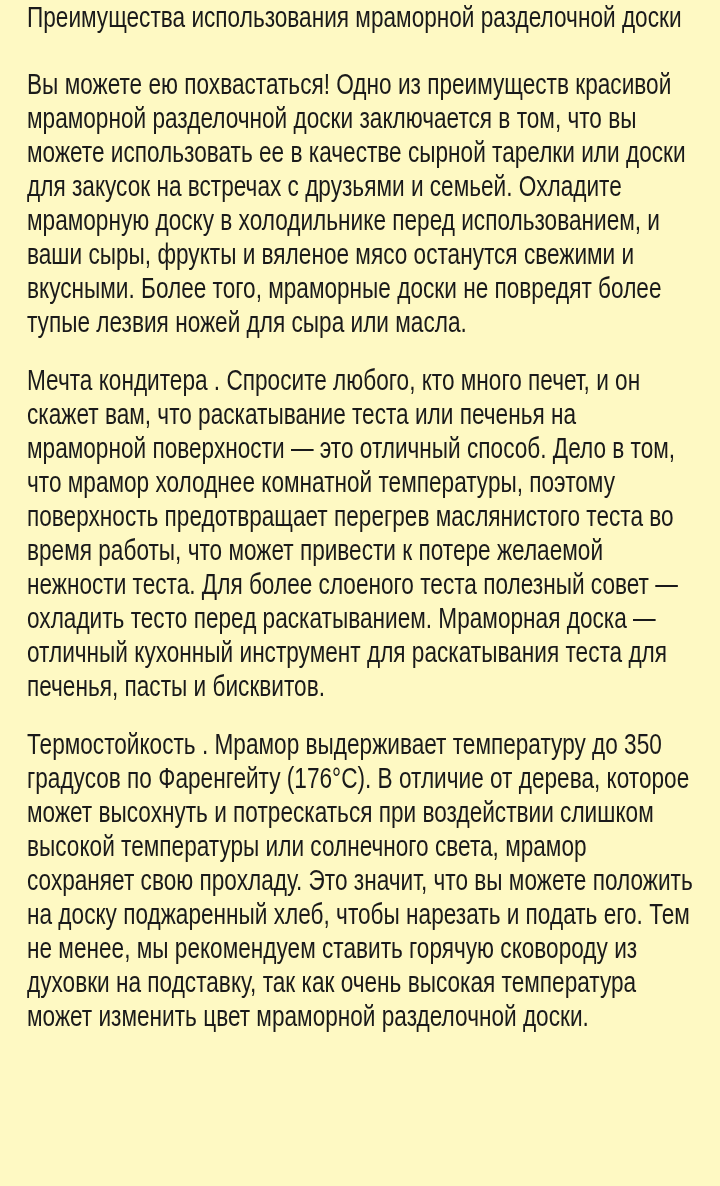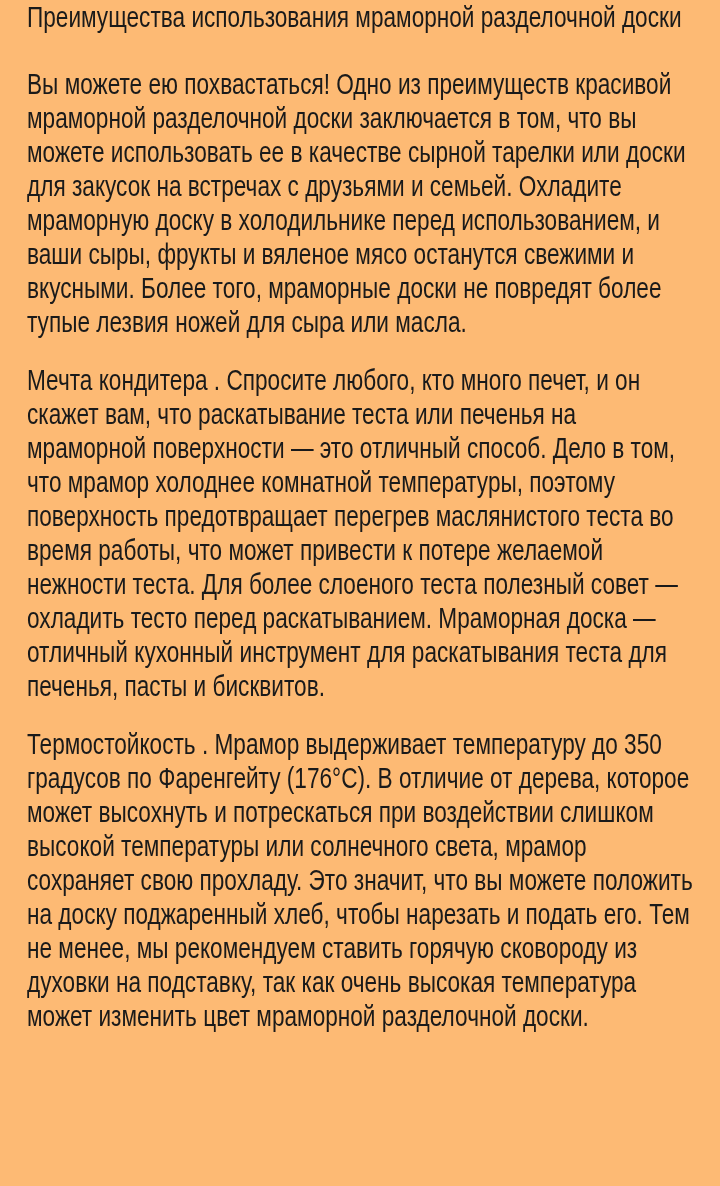--- a/index.html
+++ b/index.html
@@ -4,21 +4,21 @@
 <style>
   html, body {
     margin: 0;
     padding: 0;
     background: #ffffff;
   }
   .page {
     position: relative;
     width: 720px;
     height: 1186px;
-    background: #fdba74;
+    background: #fef9c3;
     overflow: hidden;
     font-family: "Liberation Sans", "DejaVu Sans", sans-serif;
   }
   
   .content {
     position: absolute;
     left: 27px;
     top: 0px;
     width: 854px;
     transform: scaleX(0.78);

